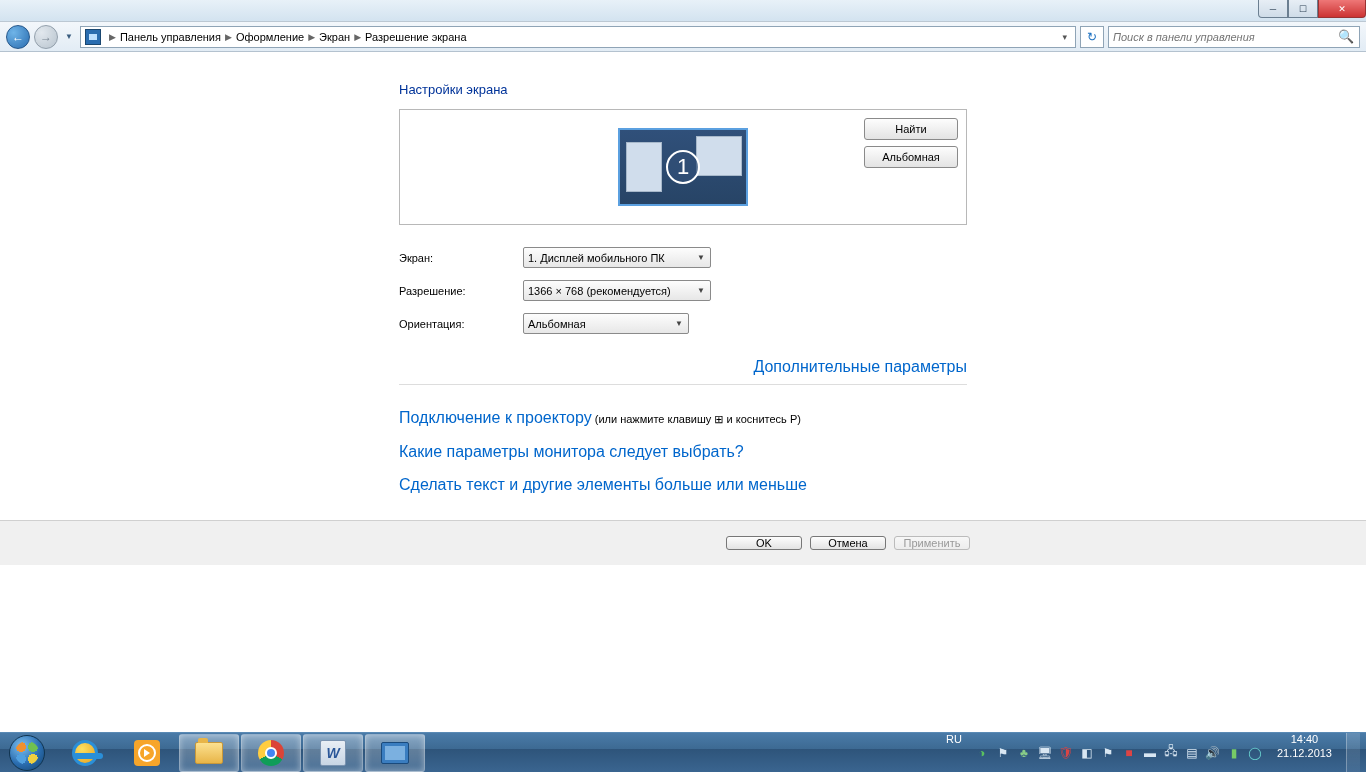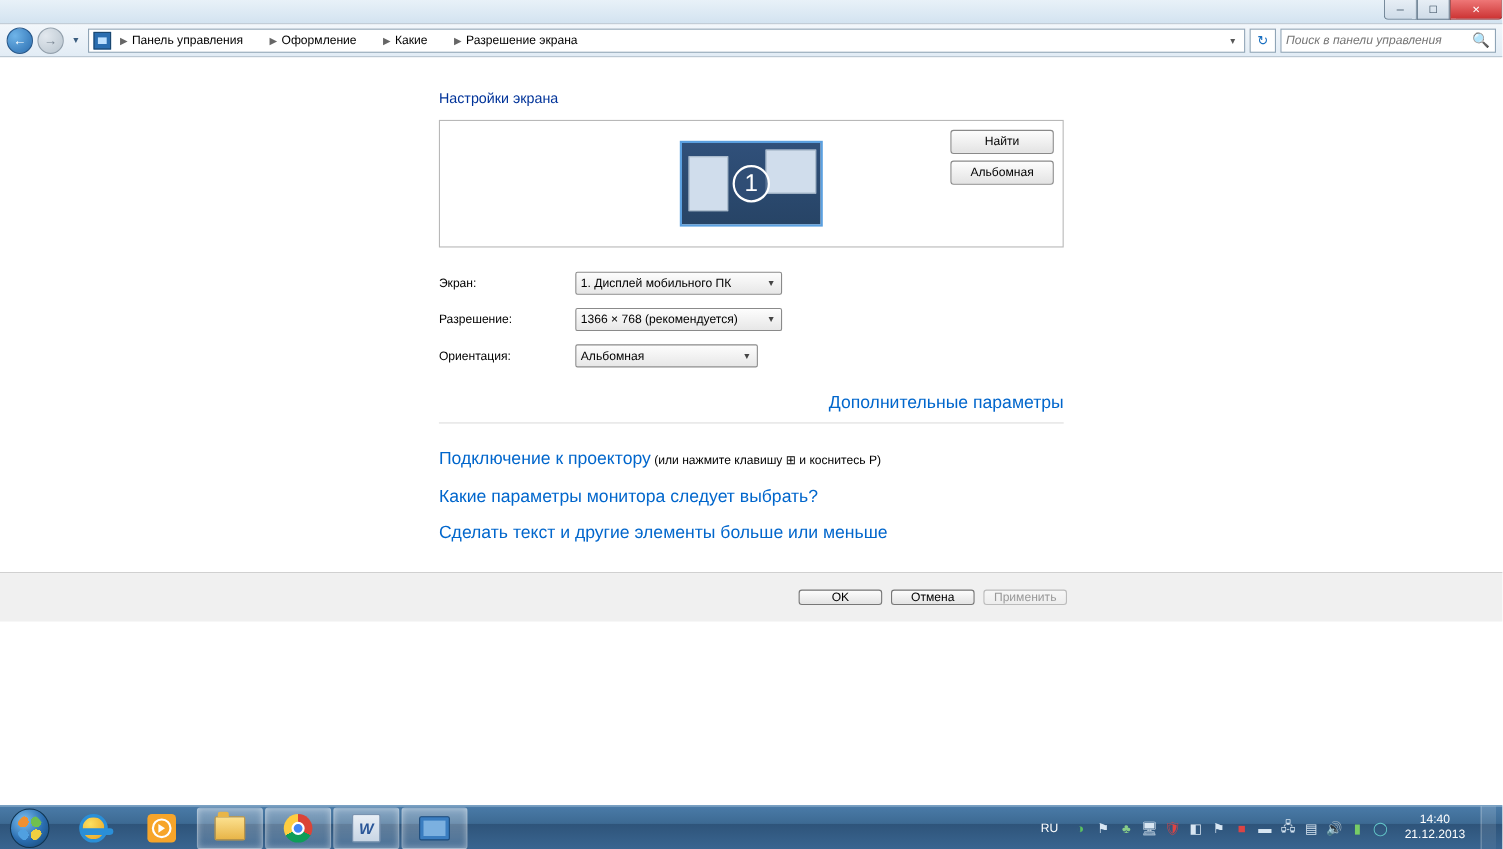--- a/index.html
+++ b/index.html
@@ -13,26 +13,26 @@
 .winbtn.min { border-radius:0 0 0 4px; }
 
 
 .navbar { height:30px; background:linear-gradient(#f3f7fb,#e2ecf5); border-bottom:1px solid #b4c2cf; display:flex; align-items:center; padding:0 6px; gap:4px; }
 .navbtn { width:24px; height:24px; border-radius:50%; background:radial-gradient(circle at 30% 30%,#6fb4e8,#2a6db0); border:1px solid #26578a; display:flex; align-items:center; justify-content:center; color:#fff; font-size:12px; }
 .navbtn.fwd { background:radial-gradient(circle at 30% 30%,#e2e8ee,#b8c4ce); border-color:#93a0ac; color:#778491; }
 .dropdown-small { width:14px; height:20px; display:flex; align-items:center; justify-content:center; font-size:8px; color:#3a5d7f; }
 .addressbar { flex:1; height:22px; background:#fff; border:1px solid #8fa4b6; display:flex; align-items:center; padding:0 4px; font-size:11px; }
 .addr-icon { width:16px; height:16px; background:#2a6db0; border:1px solid #1a4770; margin-right:4px; display:flex; align-items:center; justify-content:center; }
 .addr-icon::after { content:""; width:8px; height:6px; background:#bde0ff; }
-.crumb { display:flex; align-items:center; gap:20px; }
+.crumb { display:flex; align-items:center; gap:0; }
 .crumb-sep { padding:0 4px; color:#666; font-size:9px; }
 .crumb-text { color:#000; }
 .addr-dd { margin-left:auto; padding:0 4px; color:#555; font-size:9px; }
 .refreshbtn { width:24px; height:22px; border:1px solid #8fa4b6; background:#fff; display:flex; align-items:center; justify-content:center; color:#1a6fc0; font-size:12px; }
-.searchbox { width:196px; height:22px; background:#fff; border:1px solid #8fa4b6; display:flex; align-items:center; padding:0 4px; font-size:11px; }
+.searchbox { width:252px; height:22px; background:#fff; border:1px solid #8fa4b6; display:flex; align-items:center; padding:0 4px; font-size:11px; }
 .searchbox input { border:none; flex:1; font-style:italic; color:#888; font-size:11px; outline:none; }
 .search-icon { color:#3a7dc0; font-size:13px; }
 
 
 .content { padding:30px 0 0 0; display:flex; flex-direction:column; align-items:center; }
 .panel { width:568px; }
 .page-title { color:#003399; font-size:13px; font-weight:400; margin-bottom:12px; }
 .monitor-box { border:1px solid #b8b8b8; height:116px; position:relative; background:#fff; display:flex; align-items:center; justify-content:center; margin-bottom:22px; }
 .monitor-preview { width:130px; height:78px; background:linear-gradient(#30507a,#274466); border:2px solid #5ba0e0; position:relative; display:flex; align-items:center; justify-content:center; }
 .mp-window { position:absolute; background:#d0ddec; border:1px solid #a7b8ca; }
@@ -65,21 +65,21 @@
 .start-orb { width:54px; height:40px; display:flex; align-items:center; justify-content:center; }
 .start-orb-inner { width:36px; height:36px; border-radius:50%; background:radial-gradient(circle at 35% 30%,#7cc0f0 0%,#2a6db0 55%,#14416a 100%); border:1px solid #103450; position:relative; overflow:hidden; }
 .start-orb-inner::before { content:""; position:absolute; inset:5px; background:
   radial-gradient(circle at 25% 25%,#f09030 0 5px,transparent 5px),
   radial-gradient(circle at 75% 25%,#70c050 0 5px,transparent 5px),
   radial-gradient(circle at 25% 75%,#50a0e0 0 5px,transparent 5px),
   radial-gradient(circle at 75% 75%,#f0d040 0 5px,transparent 5px); border-radius:50%; }
 .task-item { width:60px; height:38px; margin:1px 1px; border:1px solid rgba(255,255,255,0); border-radius:3px; display:flex; align-items:center; justify-content:center; }
 .task-item.active { background:linear-gradient(rgba(255,255,255,.35),rgba(255,255,255,.1)); border-color:rgba(255,255,255,.35); box-shadow:inset 0 0 6px rgba(255,255,255,.4); }
 .task-icon { width:28px; height:28px; border-radius:3px; display:flex; align-items:center; justify-content:center; font-size:18px; }
-.tray { margin-left:auto; display:flex; align-items:center; gap:8px; padding-right:6px; height:100%; }
+.tray { margin-left:auto; display:flex; gap:8px; padding-right:6px; height:100%; }
 .tray-lang { color:#fff; font-size:11px; padding:0 4px; }
 .tray-icons { display:flex; gap:5px; align-items:center; }
 .tray-ico { width:16px; height:16px; display:flex; align-items:center; justify-content:center; font-size:12px; color:#d8e6f2; }
 .tray-clock { color:#fff; font-size:11px; text-align:center; line-height:1.25; padding:0 6px; }
 .showdesk { width:14px; height:40px; border-left:1px solid rgba(255,255,255,.3); background:linear-gradient(rgba(255,255,255,.15),rgba(255,255,255,.05)); }
 
 
 .ico-ie { width:26px; height:26px; border:3px solid #2a8fd8; border-radius:50%; position:relative; background:radial-gradient(circle at 35% 30%,#fce060,#e6a020); }
 .ico-ie::after { content:""; position:absolute; width:30px; height:6px; background:#2a8fd8; top:10px; left:-2px; border-radius:3px; }
 .ico-wmp { width:26px; height:26px; border-radius:4px; background:#f7a52a; display:flex; align-items:center; justify-content:center; }
@@ -113,21 +113,21 @@
     <span class="crumb-sep">▶</span>
     <span class="crumb">
         <span class="crumb-text">Панель управления</span>
         <span class="crumb-sep">▶</span>
       </span>
     <span class="crumb">
         <span class="crumb-text">Оформление</span>
         <span class="crumb-sep">▶</span>
       </span>
     <span class="crumb">
-        <span class="crumb-text">Какие</span>
+        <span class="crumb-text">Экран</span>
         <span class="crumb-sep">▶</span>
       </span>
     <span class="crumb">
         <span class="crumb-text">Разрешение экрана</span>
       </span>
     <span class="addr-dd">▾</span>
   </div>
   <div class="refreshbtn">↻</div>
   <div class="searchbox">
     <input placeholder="Поиск в панели управления" style="">

